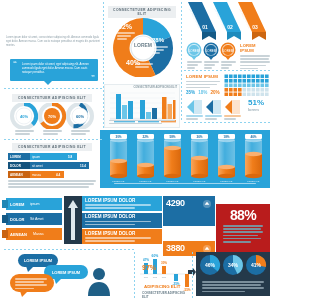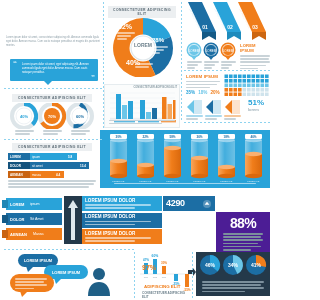--- a/index.html
+++ b/index.html
@@ -477,30 +477,37 @@
     <div style="position:relative;height:15px;background:#f07d1a;">
       <div class="abs white" style="left:3px;top:1.5px;font-size:4.6px;font-weight:bold;">LOREM IPSUM DOLOR</div>
       <div class="abs" style="left:3px;top:8px;width:66px;">
           <div class="ln w" style="width:100%"></div>
           <div class="ln w" style="width:75%"></div>
         </div>
     </div>
   </div>
 
   <div class="abs" style="left:163px;top:196px;width:52px;">
-    <div style="position:relative;height:15px;margin-bottom:15px;background:#1c6ea4;">
+    <div style="position:relative;height:30px;margin-bottom:15px;background:#1c6ea4;">
       <div class="abs white" style="left:3px;top:2px;font-size:9px;font-weight:bold;letter-spacing:-.3px;">4290</div>
       <svg class="abs" style="right:4px;top:4px;" width="8" height="8" viewBox="0 0 8 8">
           <circle cx="4" cy="4" r="4" fill="#ffffff" opacity=".25"></circle>
           <path d="M4,1.8 L6.4,4.8 L1.6,4.8 Z" fill="#ffffff"></path>
         </svg>
     </div>
-  </div>
-
-  <div class="abs" style="left:216px;top:212px;width:54px;height:48px;background:#4c1d95;">
+    <div style="position:relative;height:15px;background:#f07d1a;">
+      <div class="abs white" style="left:3px;top:2px;font-size:9px;font-weight:bold;letter-spacing:-.3px;">3880</div>
+      <svg class="abs" style="right:4px;top:4px;" width="8" height="8" viewBox="0 0 8 8">
+          <circle cx="4" cy="4" r="4" fill="#ffffff" opacity=".25"></circle>
+          <path d="M4,1.8 L6.4,4.8 L1.6,4.8 Z" fill="#ffffff"></path>
+        </svg>
+    </div>
+  </div>
+
+  <div class="abs" style="left:216px;top:204px;width:54px;height:48px;background:#b91c1c;">
     <div class="abs white ctr" style="left:0;top:3px;width:54px;font-size:14px;font-weight:bold;letter-spacing:-.6px;">88%</div>
     <div class="abs" style="left:7px;top:21px;width:40px;">
       <div class="ln d" style="width:100%;background:#7b8f9c"></div>
         <div class="ln d" style="width:95%;background:#7b8f9c"></div>
       <div class="ln d" style="width:100%;background:#7b8f9c"></div>
         <div class="ln d" style="width:88%;background:#7b8f9c"></div>
       <div class="ln d" style="width:96%;background:#7b8f9c"></div>
         <div class="ln d" style="width:70%;background:#7b8f9c"></div>
     </div>
   </div>

